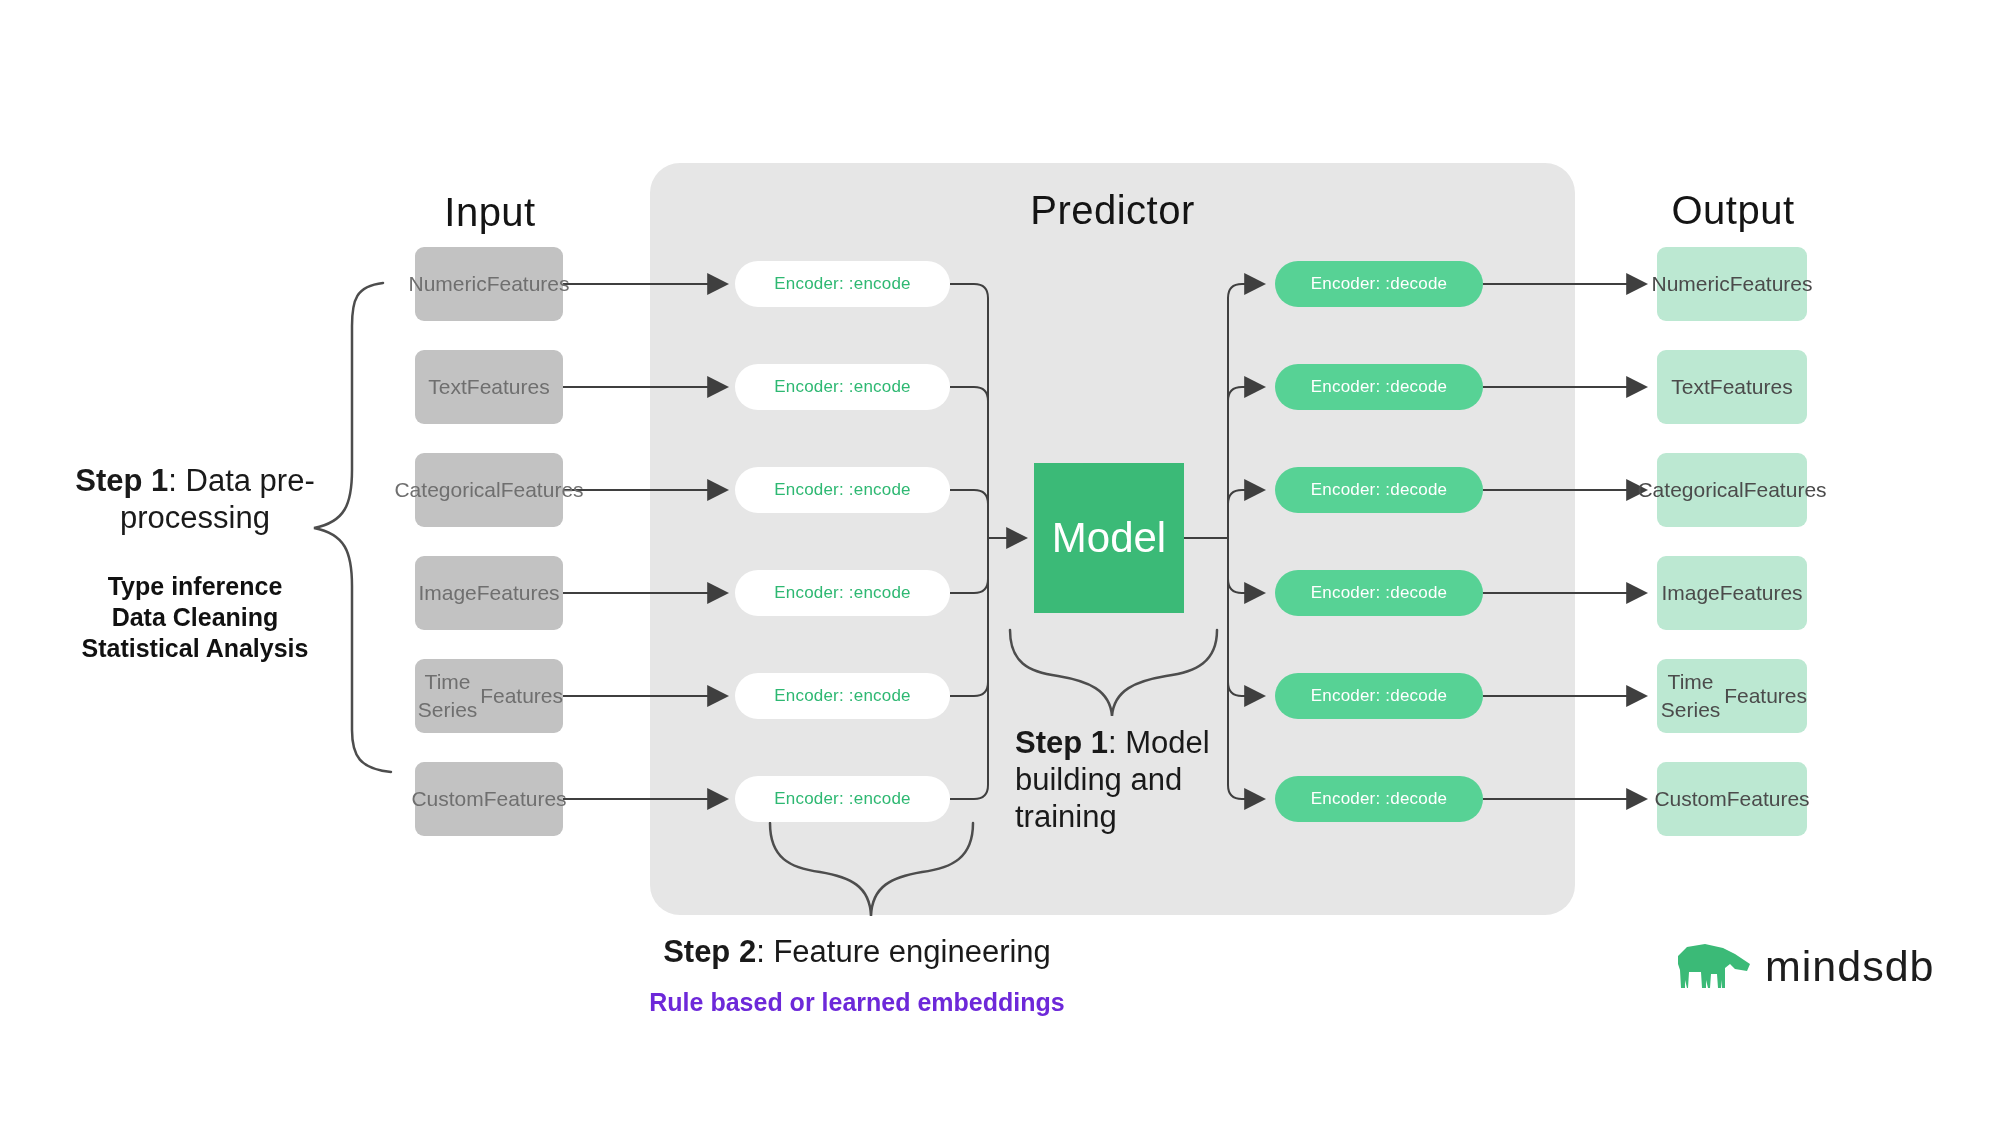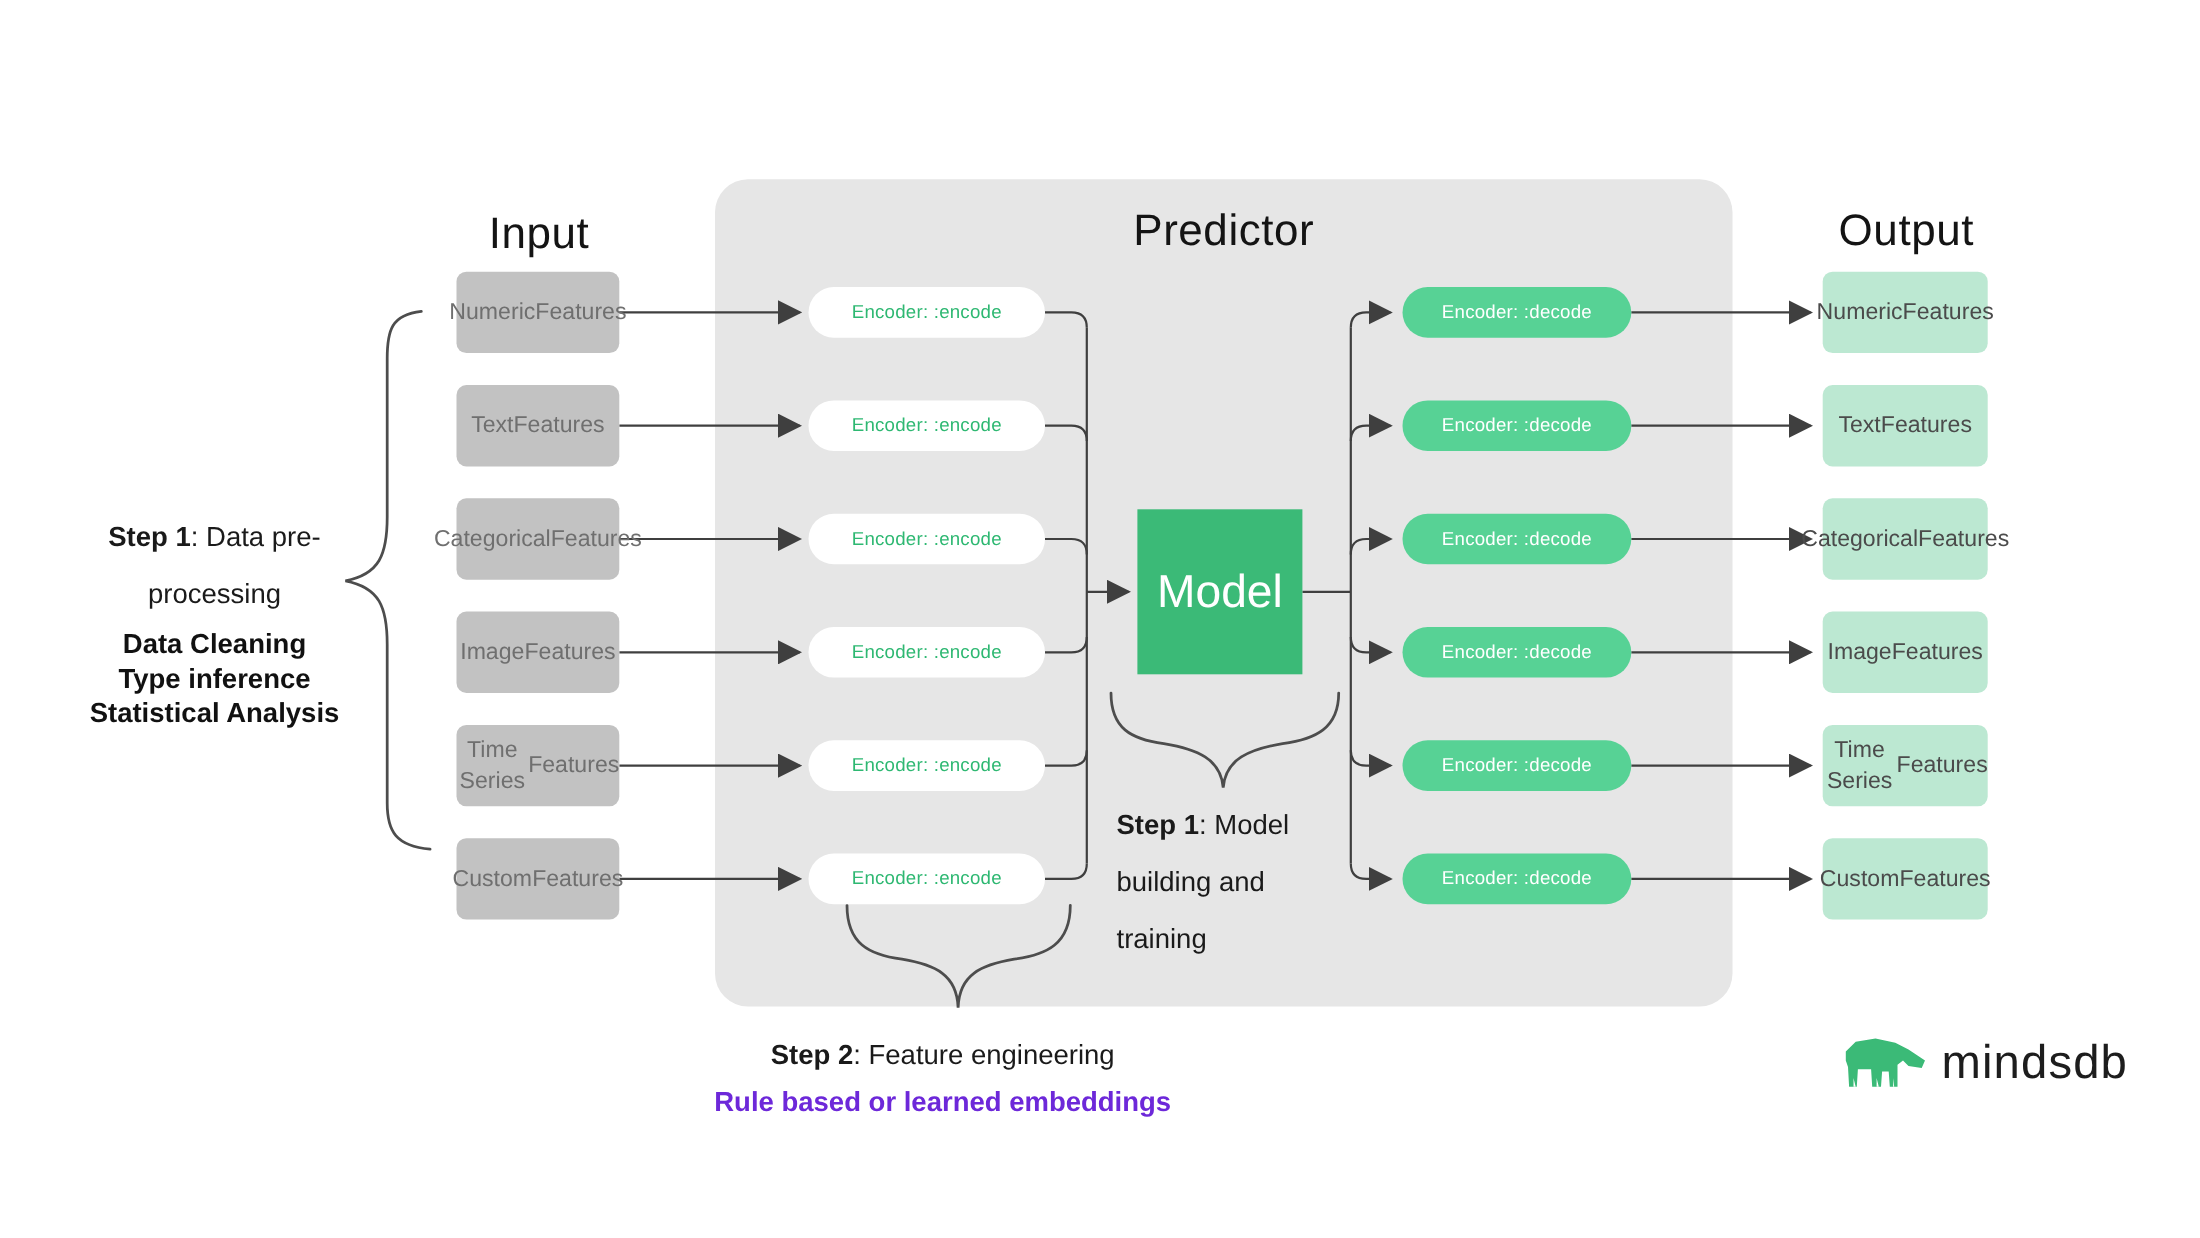--- a/index.html
+++ b/index.html
@@ -28,21 +28,21 @@
   .output-box{left:1657px;width:150px;height:74px;background:var(--output-mint);
              border-radius:9px;color:#4b4b4b;font-size:21px;}
   .pill{height:46px;border-radius:23px;display:flex;align-items:center;justify-content:center;
         font-size:17px;letter-spacing:0.2px;}
   .encode-pill{left:735px;width:215px;background:#ffffff;color:var(--encode-text-green);}
   .decode-pill{left:1275px;width:208px;background:var(--decode-green);color:#ffffff;}
   .model-box{left:1034px;top:463px;width:150px;height:150px;background:var(--brand-green);
              border-radius:0;display:flex;align-items:center;justify-content:center;
              color:#ffffff;font-size:42px;}
 
-  .step{color:#1a1a1a;font-size:25px;line-height:52px;}
+  .step{color:#1a1a1a;font-size:31px;line-height:37px;}
   .step b{font-weight:700;}
   .step1-block{left:70px;top:462px;width:250px;text-align:center;}
   .step1-details{left:40px;top:571px;width:310px;text-align:center;
                  font-size:25px;font-weight:700;line-height:31px;color:#111;}
   .step2-block{left:607px;top:933px;width:500px;text-align:center;}
   .step2-sub{left:557px;top:988px;width:600px;text-align:center;
              font-size:25px;font-weight:700;color:#6d28d9;}
   .step3-block{left:1015px;top:724px;width:215px;text-align:left;}
 
   .logo{left:1675px;top:940px;display:flex;align-items:center;gap:14px;}
@@ -178,22 +178,22 @@
   </div>
   <div class="abs node output-box" style="top:762px;">
     <span>Custom</span>
       <span>Features</span>
   </div>
 
   <div class="abs step step1-block">
     <b>Step 1</b><span>: Data pre-processing</span>
   </div>
   <div class="abs step1-details">
+    <div>Type inference</div>
     <div>Data Cleaning</div>
-    <div>Type inference</div>
     <div>Statistical Analysis</div>
   </div>
 
   <div class="abs step step2-block">
     <b>Step 2</b><span>: Feature engineering</span>
   </div>
   <div class="abs step2-sub">Rule based or learned embeddings</div>
 
   <div class="abs step step3-block">
     <b>Step 1</b><span>: Model building and training</span>

